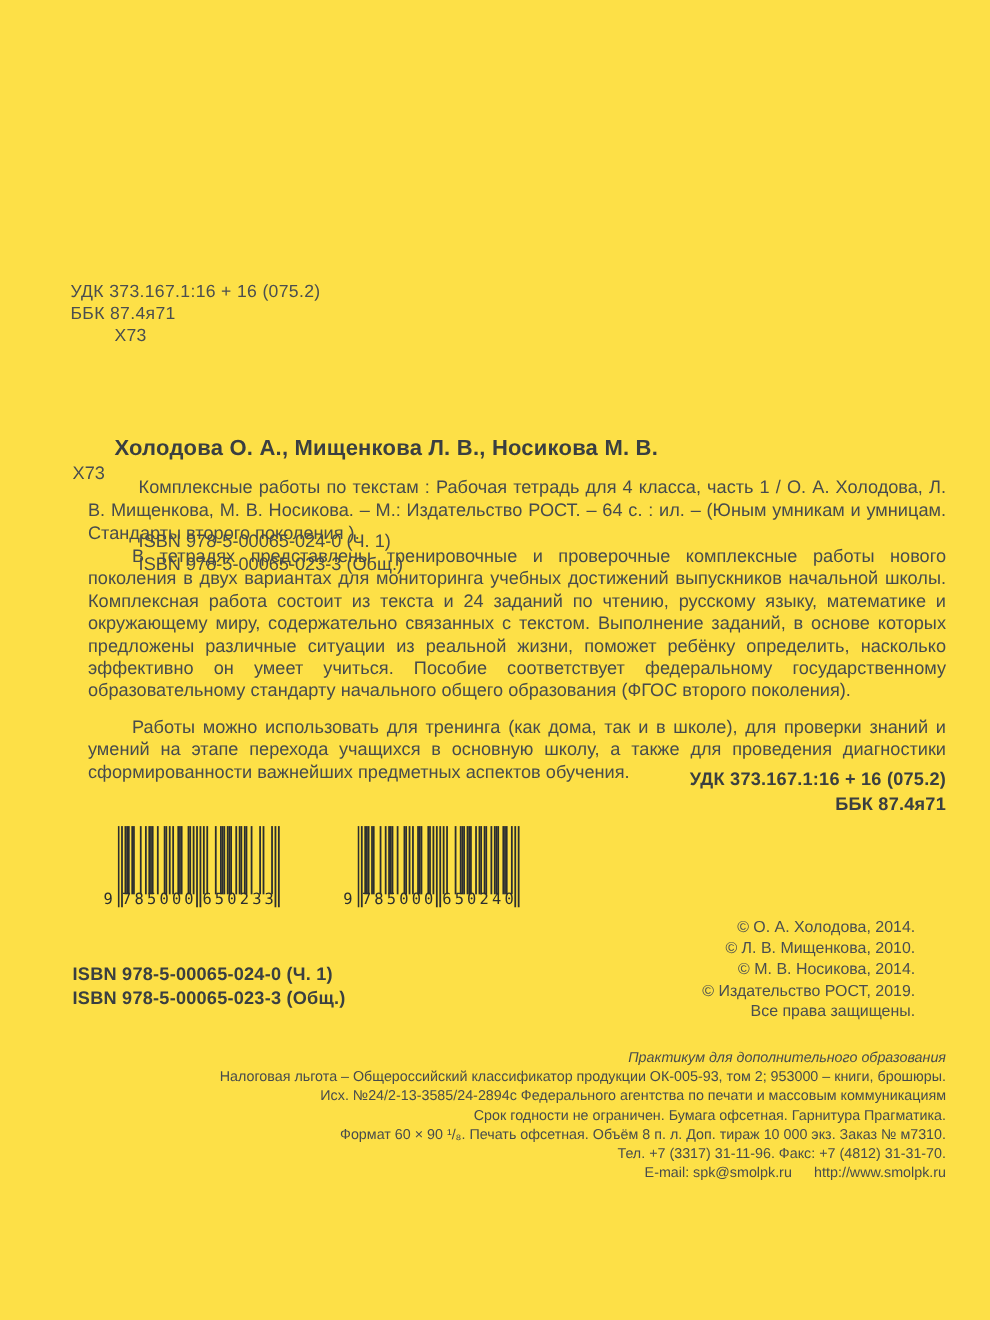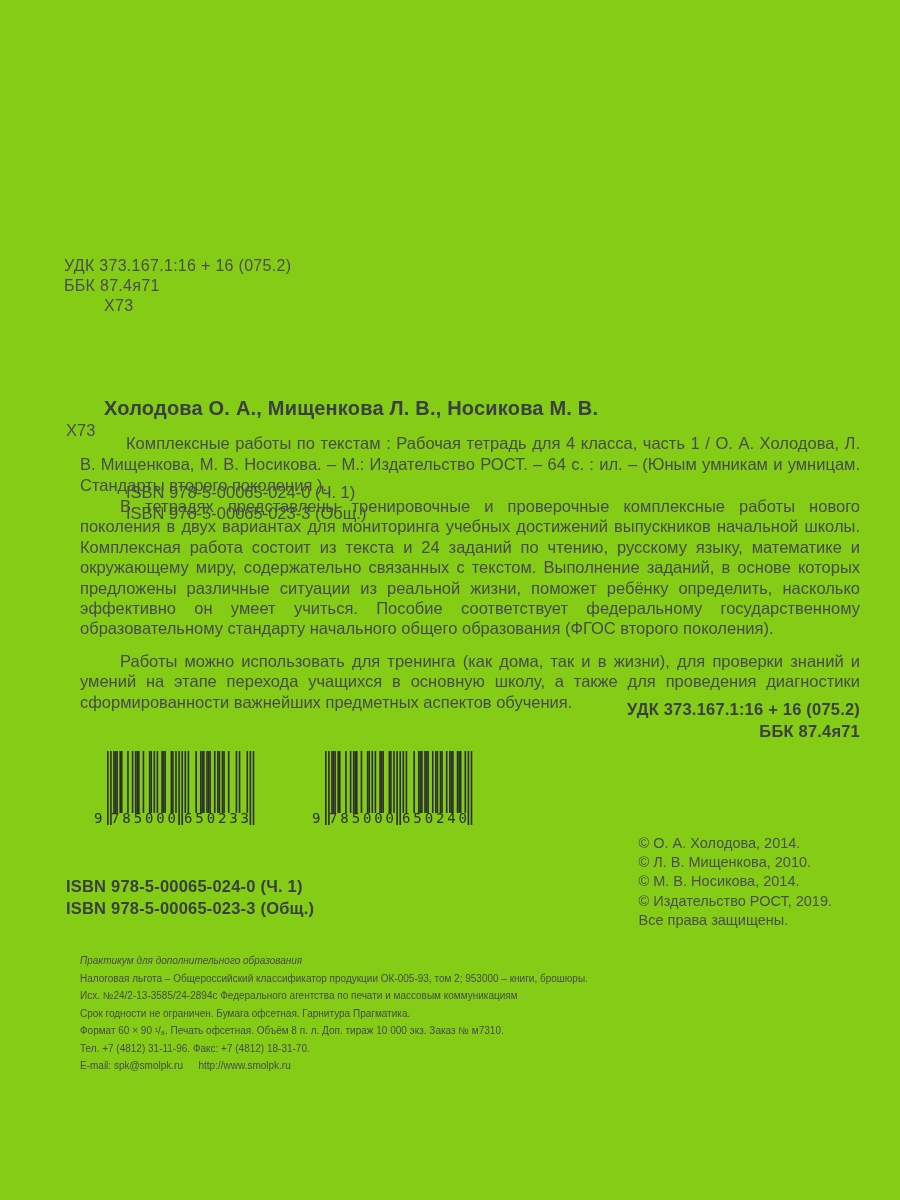--- a/index.html
+++ b/index.html
@@ -1,20 +1,20 @@
 <!DOCTYPE html>
 <html lang="ru"><head>
 <meta charset="utf-8">
 <style>
   html, body { margin: 0; padding: 0; }
   .page {
     position: relative;
     width: 900px;
     height: 1200px;
-    background: #84cc16;
+    background: #fde047;
     overflow: hidden;
     font-family: "Liberation Sans", "DejaVu Sans", sans-serif;
     color: #474b4d;
   }
   .page div, .page p, .page span { margin: 0; }
 
   
   .top-codes {
     position: absolute; left: 64px; top: 256px;
     font-size: 16px; line-height: 20px; color: #4a4e50;
@@ -81,28 +81,28 @@
   
   .isbn-block {
     position: absolute; left: 66px; top: 876px;
     font-size: 16.5px; font-weight: 700; line-height: 21.5px;
     color: #3a3f41; letter-spacing: 0.2px;
   }
 
   
   .copyright {
     position: absolute; right: 68px; top: 834px;
-    text-align: left; font-size: 14.5px; line-height: 19.2px;
+    text-align: right; font-size: 14.5px; line-height: 19.2px;
     color: #4a4e50;
   }
 
   
   .imprint {
     position: absolute; left: 80px; top: 952px; width: 780px;
-    text-align: left; font-size: 10px; line-height: 17.5px;
+    text-align: right; font-size: 13px; line-height: 17.5px;
     color: #474b4d;
   }
   .imprint .series { font-style: italic; }
 </style>
 </head>
 <body>
 
 <div class="page">
 
   <div class="top-codes">
@@ -115,21 +115,21 @@
 
   <div class="bib-sign">Х73</div>
   <p class="bib-desc">Комплексные работы по текстам : Рабочая тетрадь для 4 класса, часть 1 / О. А. Холодова,  Л. В. Мищенкова, М. В. Носикова. – М.: Издательство РОСТ. – 64 с. : ил. – (Юным умникам и умницам. Стандарты второго поколения ).</p>
 
   <div class="bib-isbns">
     <div>ISBN 978-5-00065-024-0 (Ч. 1)</div>
     <div>ISBN 978-5-00065-023-3 (Общ.)</div>
   </div>
 
   <p class="anno p1">В тетрадях представлены тренировочные и проверочные комплексные работы нового поколения в двух вариантах  для  мониторинга учебных достижений выпускников начальной школы. Комплексная работа состоит из текста и 24 заданий по чтению, русскому языку, математике и окружающему миру, содержательно связанных с текстом. Выполнение заданий, в основе которых предложены различные ситуации из реальной жизни, поможет ребёнку определить, насколько эффективно он умеет учиться. Пособие соответствует федеральному государственному образовательному стандарту начального общего образования (ФГОС второго поколения).</p>
-  <p class="anno p2">Работы можно использовать для тренинга (как дома, так и в жизни), для проверки знаний и умений на этапе перехода учащихся в основную школу, а также для проведения диагностики сформированности важнейших предметных аспектов обучения.</p>
+  <p class="anno p2">Работы можно использовать для тренинга (как дома, так и в школе), для проверки знаний и умений на этапе перехода учащихся в основную школу, а также для проведения диагностики сформированности важнейших предметных аспектов обучения.</p>
 
   <div class="codes-right">
     <div>УДК 373.167.1:16 + 16 (075.2)</div>
     <div>ББК 87.4я71</div>
   </div>
 
   <div class="barcode bc1">
     <svg viewBox="0 0 148 74" width="148" height="74" fill="#2c2f30">
         <rect x="0.00" y="0" width="1.61" height="74"></rect>
         <rect x="3.10" y="0" width="1.61" height="74"></rect>
@@ -279,17 +279,17 @@
     <div>© Издательство РОСТ, 2019.</div>
     <div>Все права защищены.</div>
   </div>
 
   <div class="imprint">
     <div class="series">Практикум для дополнительного образования</div>
     <div>Налоговая льгота – Общероссийский классификатор продукции ОК-005-93, том 2; 953000 – книги, брошюры.</div>
     <div>Исх. №24/2-13-3585/24-2894с Федерального агентства по печати и массовым коммуникациям</div>
     <div>Срок годности не ограничен. Бумага офсетная. Гарнитура Прагматика.</div>
     <div>Формат 60 × 90 ¹/₈. Печать офсетная. Объём 8 п. л. Доп. тираж 10 000 экз. Заказ № м7310.</div>
-    <div>Тел. +7 (4812) 31-11-96. Факс: +7 (4812) 18-31-70.</div>
+    <div>Тел. +7 (3317) 31-11-96. Факс: +7 (4812) 31-31-70.</div>
     <div>E-mail: spk@smolpk.ru   http://www.smolpk.ru</div>
   </div>
 
 </div>
 
 </body></html>

